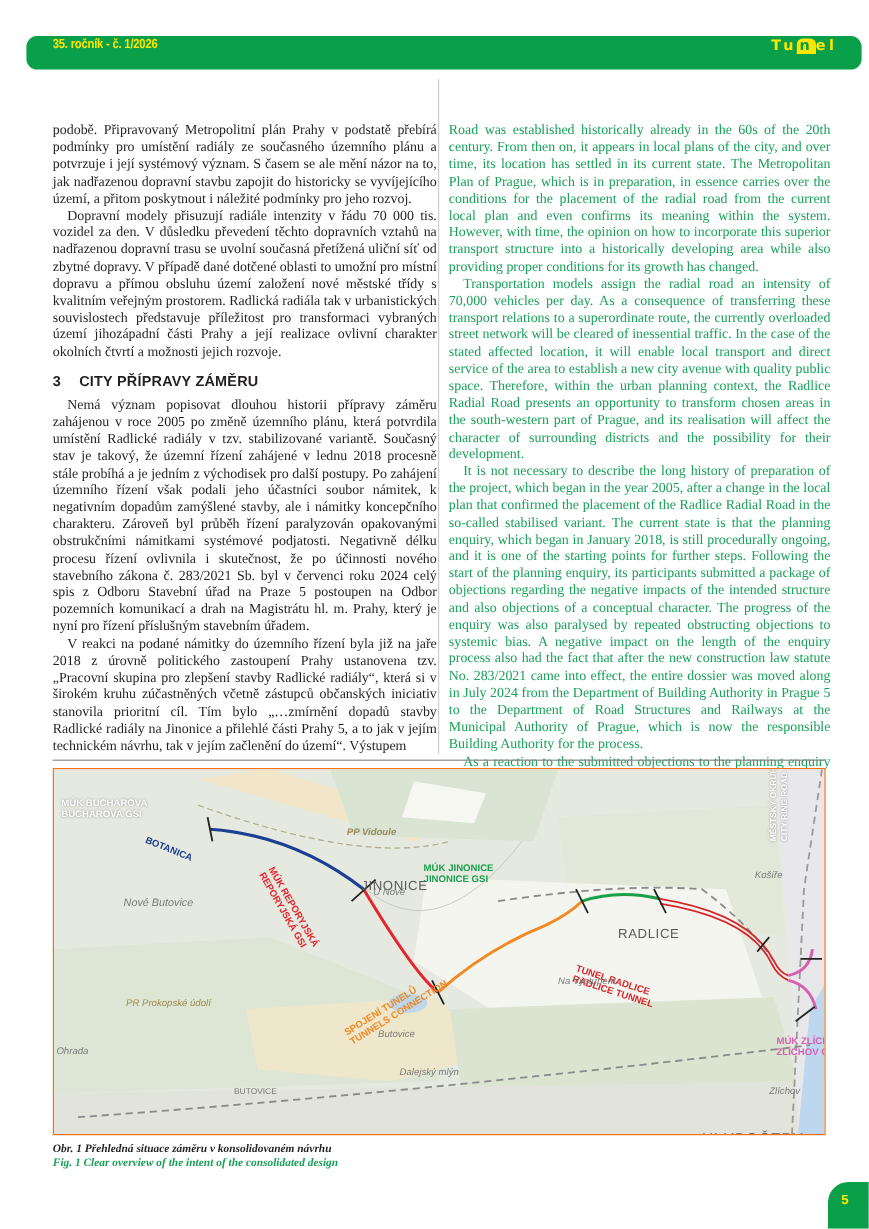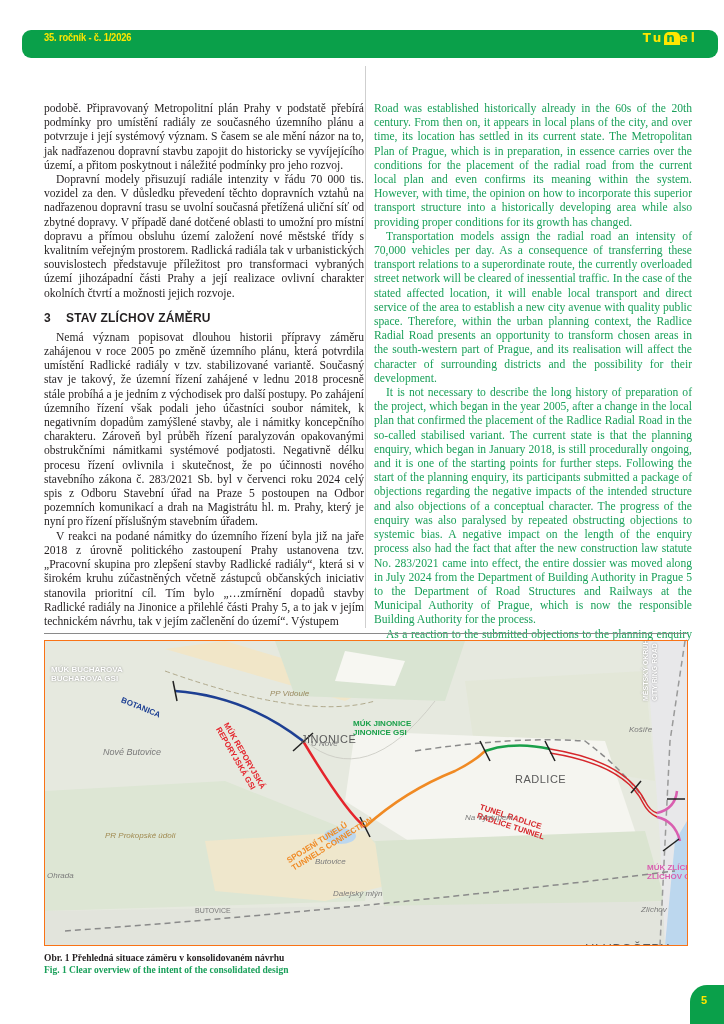--- a/index.html
+++ b/index.html
@@ -36,41 +36,41 @@
   .col-en h3.sec { color: #0aa04a; }
   h3.sec .num { display: inline-block; width: 22px; }
   .map {
     position: absolute; left: 44px; top: 640px; width: 642px; height: 304px;
     border: 1px solid #f97316; overflow: hidden; background: #e9ece2;
   }
   .map svg { position: absolute; left: 0; top: 0; }
   .map-label { position: absolute; font-family: "Liberation Sans", sans-serif; font-weight: bold; font-size: 8px; line-height: 9px; white-space: nowrap; }
   .map-district { position: absolute; font-family: "Liberation Sans", sans-serif; font-size: 11px; color: #5a5a5a; letter-spacing: 0.5px; margin-top: 16px; }
   .map-small { position: absolute; font-family: "Liberation Sans", sans-serif; font-style: italic; font-size: 8px; color: #7a7a7a; white-space: nowrap; }
-  .caption { position: absolute; left: 44px; top: 952px; font-family: "Liberation Serif", serif; font-weight: bold; font-size: 9.5px; line-height: 12px; }
+  .caption { position: absolute; left: 44px; top: 952px; font-family: "Liberation Serif", serif; font-style: italic; font-weight: bold; font-size: 9.5px; line-height: 12px; }
   .cap-cz { color: #231f20; }
   .cap-en { color: #1aa05a; }
   .page-tab {
     position: absolute; left: 690px; top: 985px; width: 34px; height: 39px;
     background: #0aa04a; border-radius: 17px 0 0 0;
   }
   .page-num { position: absolute; left: 11px; top: 9px; color: #ffe600; font-family: "Liberation Sans", sans-serif; font-weight: bold; font-size: 11px; }
 </style>
 </head>
 <body>
 
 <div class="header-bar">
   <span class="header-issue">35. ročník - č. 1/2026</span>
   <span class="header-logo"><span>Tu</span><span class="logo-n">n</span><span>el</span></span>
 </div>
 
 <div class="col col-cz">
   <p class="noindent">podobě. Připravovaný Metropolitní plán Prahy v podstatě přebírá podmínky pro umístění radiály ze současného územního plánu a potvrzuje i její systémový význam. S časem se ale mění názor na to, jak nadřazenou dopravní stavbu zapojit do historicky se vyvíjejícího území, a přitom poskytnout i náležité podmínky pro jeho rozvoj.</p>
   <p>Dopravní modely přisuzují radiále intenzity v řádu 70 000 tis. vozidel za den. V důsledku převedení těchto dopravních vztahů na nadřazenou dopravní trasu se uvolní současná přetížená uliční síť od zbytné dopravy. V případě dané dotčené oblasti to umožní pro místní dopravu a přímou obsluhu území založení nové městské třídy s kvalitním veřejným prostorem. Radlická radiála tak v urbanistických souvislostech představuje příležitost pro transformaci vybraných území jihozápadní části Prahy a její realizace ovlivní charakter okolních čtvrtí a možnosti jejich rozvoje.</p>
-  <h3 class="sec"><span class="num">3</span><span>STAV ZLÍCHOV ZÁMĚRU</span></h3>
+  <h3 class="sec"><span class="num">3</span><span>CITY PŘÍPRAVY ZÁMĚRU</span></h3>
   <p>Nemá význam popisovat dlouhou historii přípravy záměru zahájenou v roce 2005 po změně územního plánu, která potvrdila umístění Radlické radiály v tzv. stabilizované variantě. Současný stav je takový, že územní řízení zahájené v lednu 2018 procesně stále probíhá a je jedním z východisek pro další postupy. Po zahájení územního řízení však podali jeho účastníci soubor námitek, k negativním dopadům zamýšlené stavby, ale i námitky koncepčního charakteru. Zároveň byl průběh řízení paralyzován opakovanými obstrukčními námitkami systémové podjatosti. Negativně délku procesu řízení ovlivnila i skutečnost, že po účinnosti nového stavebního zákona č. 283/2021 Sb. byl v červenci roku 2024 celý spis z Odboru Stavební úřad na Praze 5 postoupen na Odbor pozemních komunikací a drah na Magistrátu hl. m. Prahy, který je nyní pro řízení příslušným stavebním úřadem.</p>
   <p>V reakci na podané námitky do územního řízení byla již na jaře 2018 z úrovně politického zastoupení Prahy ustanovena tzv. „Pracovní skupina pro zlepšení stavby Radlické radiály“, která si v širokém kruhu zúčastněných včetně zástupců občanských iniciativ stanovila prioritní cíl. Tím bylo „…zmírnění dopadů stavby Radlické radiály na Jinonice a přilehlé části Prahy 5, a to jak v jejím technickém návrhu, tak v jejím začlenění do území“. Výstupem</p>
 </div>
 
 <div class="divider-v"></div>
 
 <div class="col col-en">
   <p class="noindent">Road was established historically already in the 60s of the 20th century. From then on, it appears in local plans of the city, and over time, its location has settled in its current state. The Metropolitan Plan of Prague, which is in preparation, in essence carries over the conditions for the placement of the radial road from the current local plan and even confirms its meaning within the system. However, with time, the opinion on how to incorporate this superior transport structure into a historically developing area while also providing proper conditions for its growth has changed.</p>
   <p>Transportation models assign the radial road an intensity of 70,000 vehicles per day. As a consequence of transferring these transport relations to a superordinate route, the currently overloaded street network will be cleared of inessential traffic. In the case of the stated affected location, it will enable local transport and direct service of the area to establish a new city avenue with quality public space. Therefore, within the urban planning context, the Radlice Radial Road presents an opportunity to transform chosen areas in the south-western part of Prague, and its realisation will affect the character of surrounding districts and the possibility for their development.</p>
   <p>It is not necessary to describe the long history of preparation of the project, which began in the year 2005, after a change in the local plan that confirmed the placement of the Radlice Radial Road in the so-called stabilised variant. The current state is that the planning enquiry, which began in January 2018, is still procedurally ongoing, and it is one of the starting points for further steps. Following the start of the planning enquiry, its participants submitted a package of objections regarding the negative impacts of the intended structure and also objections of a conceptual character. The progress of the enquiry was also paralysed by repeated obstructing objections to systemic bias. A negative impact on the length of the enquiry process also had the fact that after the new construction law statute No. 283/2021 came into effect, the entire dossier was moved along in July 2024 from the Department of Building Authority in Prague 5 to the Department of Road Structures and Railways at the Municipal Authority of Prague, which is now the responsible Building Authority for the process.</p>
@@ -130,21 +130,21 @@
 
   <div class="map-district" style="left:256px;top:76px;">JINONICE</div>
   <div class="map-district" style="left:470px;top:116px;">RADLICE</div>
   <div class="map-district" style="left:540px;top:284px;font-size:13px;">HLUBOČEPY</div>
 
   <div class="map-small" style="left:58px;top:106px;font-size:9px;">Nové Butovice</div>
   <div class="map-small" style="left:266px;top:98px;">U Nové</div>
   <div class="map-small" style="left:270px;top:216px;">Butovice</div>
   <div class="map-small" style="left:420px;top:172px;">Na Výstupem</div>
   <div class="map-small" style="left:584px;top:84px;">Košíře</div>
-  <div class="map-small" style="left:225px;top:48px;color:#9a8a60;">PP Vidoule</div>
+  <div class="map-small" style="left:244px;top:48px;color:#9a8a60;font-weight:bold;">PP Vidoule</div>
   <div class="map-small" style="left:596px;top:264px;">Zlíchov</div>
   <div class="map-small" style="left:60px;top:190px;color:#a08a50;">PR Prokopské údolí</div>
   <div class="map-small" style="left:2px;top:230px;text-align:center;">Ohrada</div>
   <div class="map-small" style="left:150px;top:266px;font-style:normal;font-size:7px;">BUTOVICE</div>
   <div class="map-small" style="left:288px;top:248px;">Dalejský mlýn</div>
 </div>
 
 <div class="caption">
   <div class="cap-cz">Obr. 1 Přehledná situace záměru v konsolidovaném návrhu</div>
   <div class="cap-en">Fig. 1 Clear overview of the intent of the consolidated design</div>

